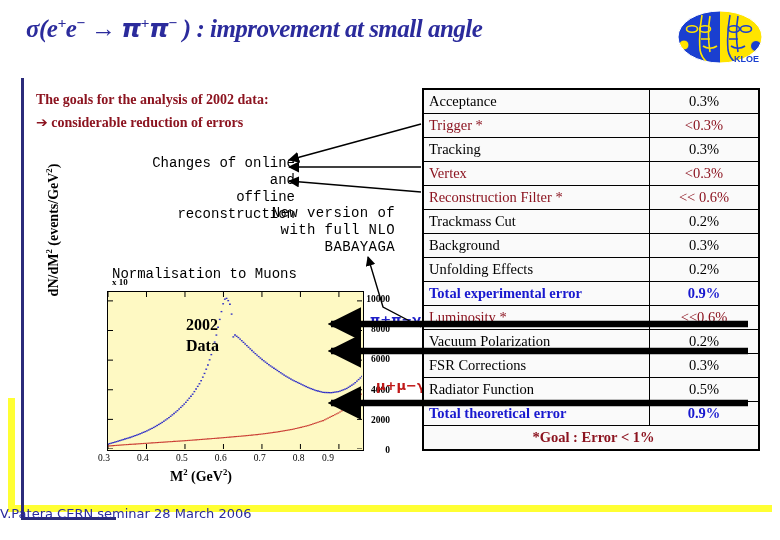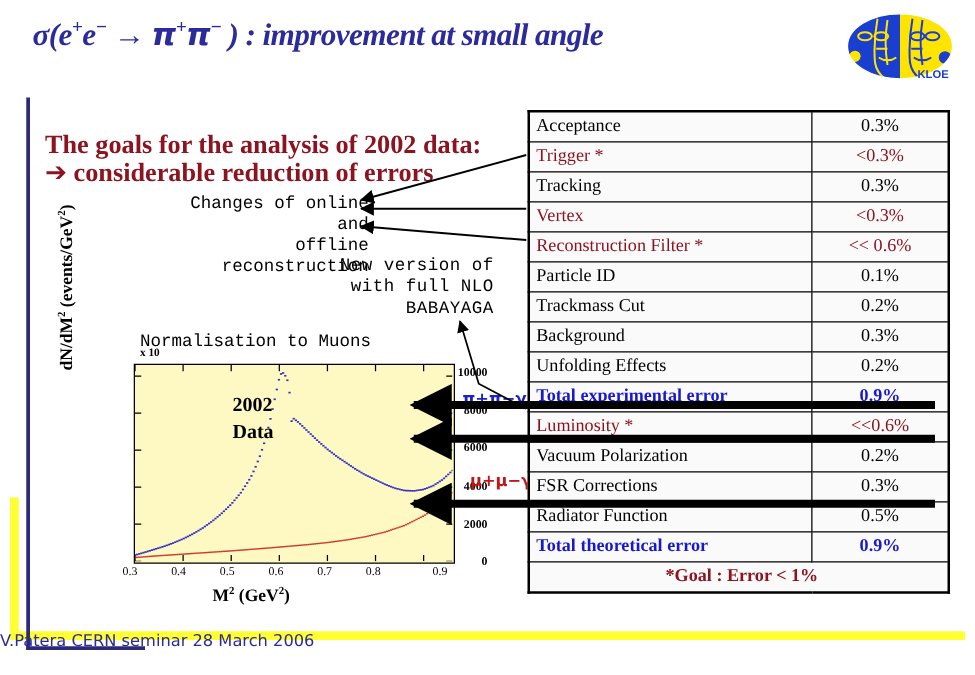--- a/index.html
+++ b/index.html
@@ -44,24 +44,23 @@
   sup,sub{font-size:.62em;}
 
   
   #kloe-logo{left:672px;top:6px;width:96px;height:66px;}
 
   
   #goals-block{
     left:36px;top:88px;width:380px;
     color:#8c1420;
     font-weight:bold;
-    font-size:21px;
+    font-size:14px;
     line-height:23px;
     font-family:"Liberation Serif", serif;
-    margin-top:16px;
   }
   #goals-block .arrow-glyph{font-family:"DejaVu Sans",sans-serif;font-weight:bold;}
 
   
   .annot{
     color:#000000;
     font-family:Liberation Mono, monospace;
     font-size:14px;
     line-height:17px;
   }
@@ -590,21 +589,21 @@
     <div class="legend-e" id="legend-pi">π+π−γ</div>
     <div class="legend-e" id="legend-mu">μ+μ−γ</div>
   </div>
   <div id="xtick-holder">
       <div class="xtick" style="left: 48px; top: 176px;">0.3</div>
       <div class="xtick" style="left: 86.9394px; top: 176px;">0.4</div>
       <div class="xtick" style="left: 125.879px; top: 176px;">0.5</div>
       <div class="xtick" style="left: 164.818px; top: 176px;">0.6</div>
       <div class="xtick" style="left: 203.758px; top: 176px;">0.7</div>
       <div class="xtick" style="left: 242.697px; top: 176px;">0.8</div>
-      <div class="xtick" style="left: 296px; top: 176px; text-align: center;">0.9</div>
+      <div class="xtick" style="left: 272px; top: 176px; text-align: center;">0.9</div>
     </div>
   <div id="xlabel">M<sup>2</sup> (GeV<sup>2</sup>)</div>
 </div>
 
 <table class="abs" id="err-table">
   <tbody id="err-body">
       <tr class="black">
         <td>Acceptance</td>
         <td class="val">0.3%</td>
       </tr>
@@ -616,24 +615,20 @@
         <td>Tracking</td>
         <td class="val">0.3%</td>
       </tr>
       <tr class="red">
         <td>Vertex</td>
         <td class="val">&lt;0.3%</td>
       </tr>
       <tr class="red">
         <td>Reconstruction Filter *</td>
         <td class="val">&lt;&lt; 0.6%</td>
-      </tr>
-      <tr class="black">
-        <td>Particle ID</td>
-        <td class="val">0.1%</td>
       </tr>
       <tr class="black">
         <td>Trackmass Cut</td>
         <td class="val">0.2%</td>
       </tr>
       <tr class="black">
         <td>Background</td>
         <td class="val">0.3%</td>
       </tr>
       <tr class="black">

